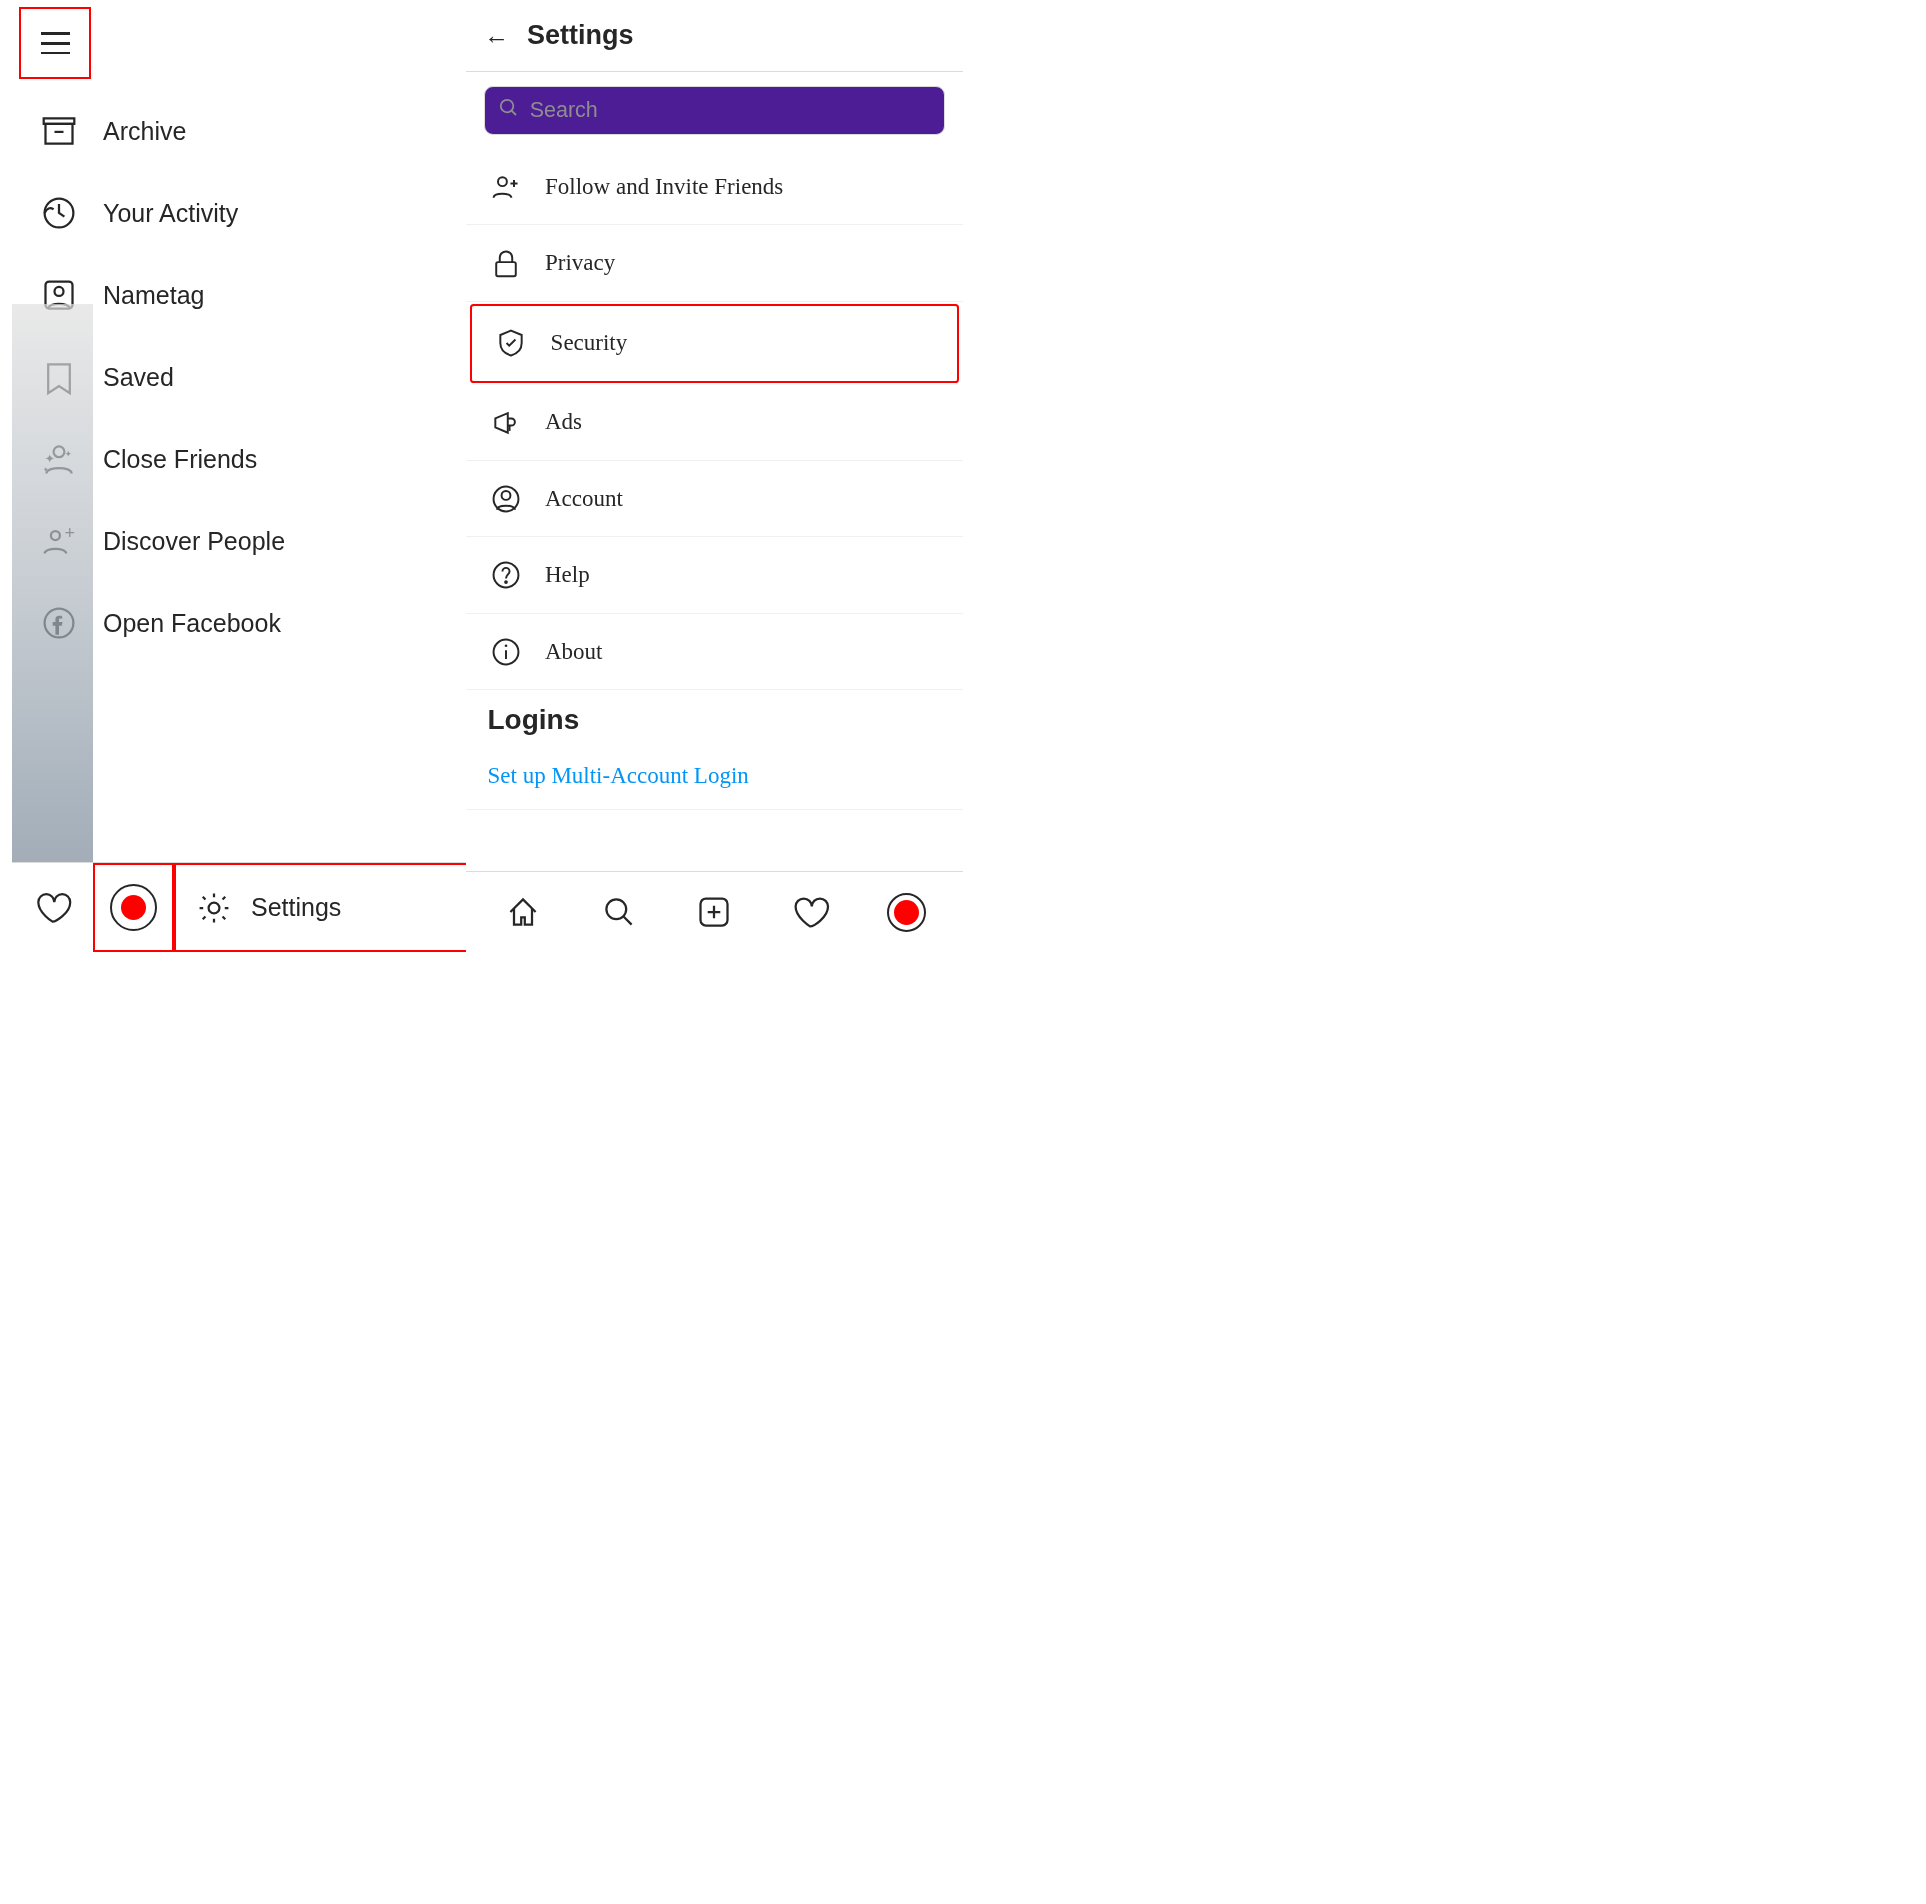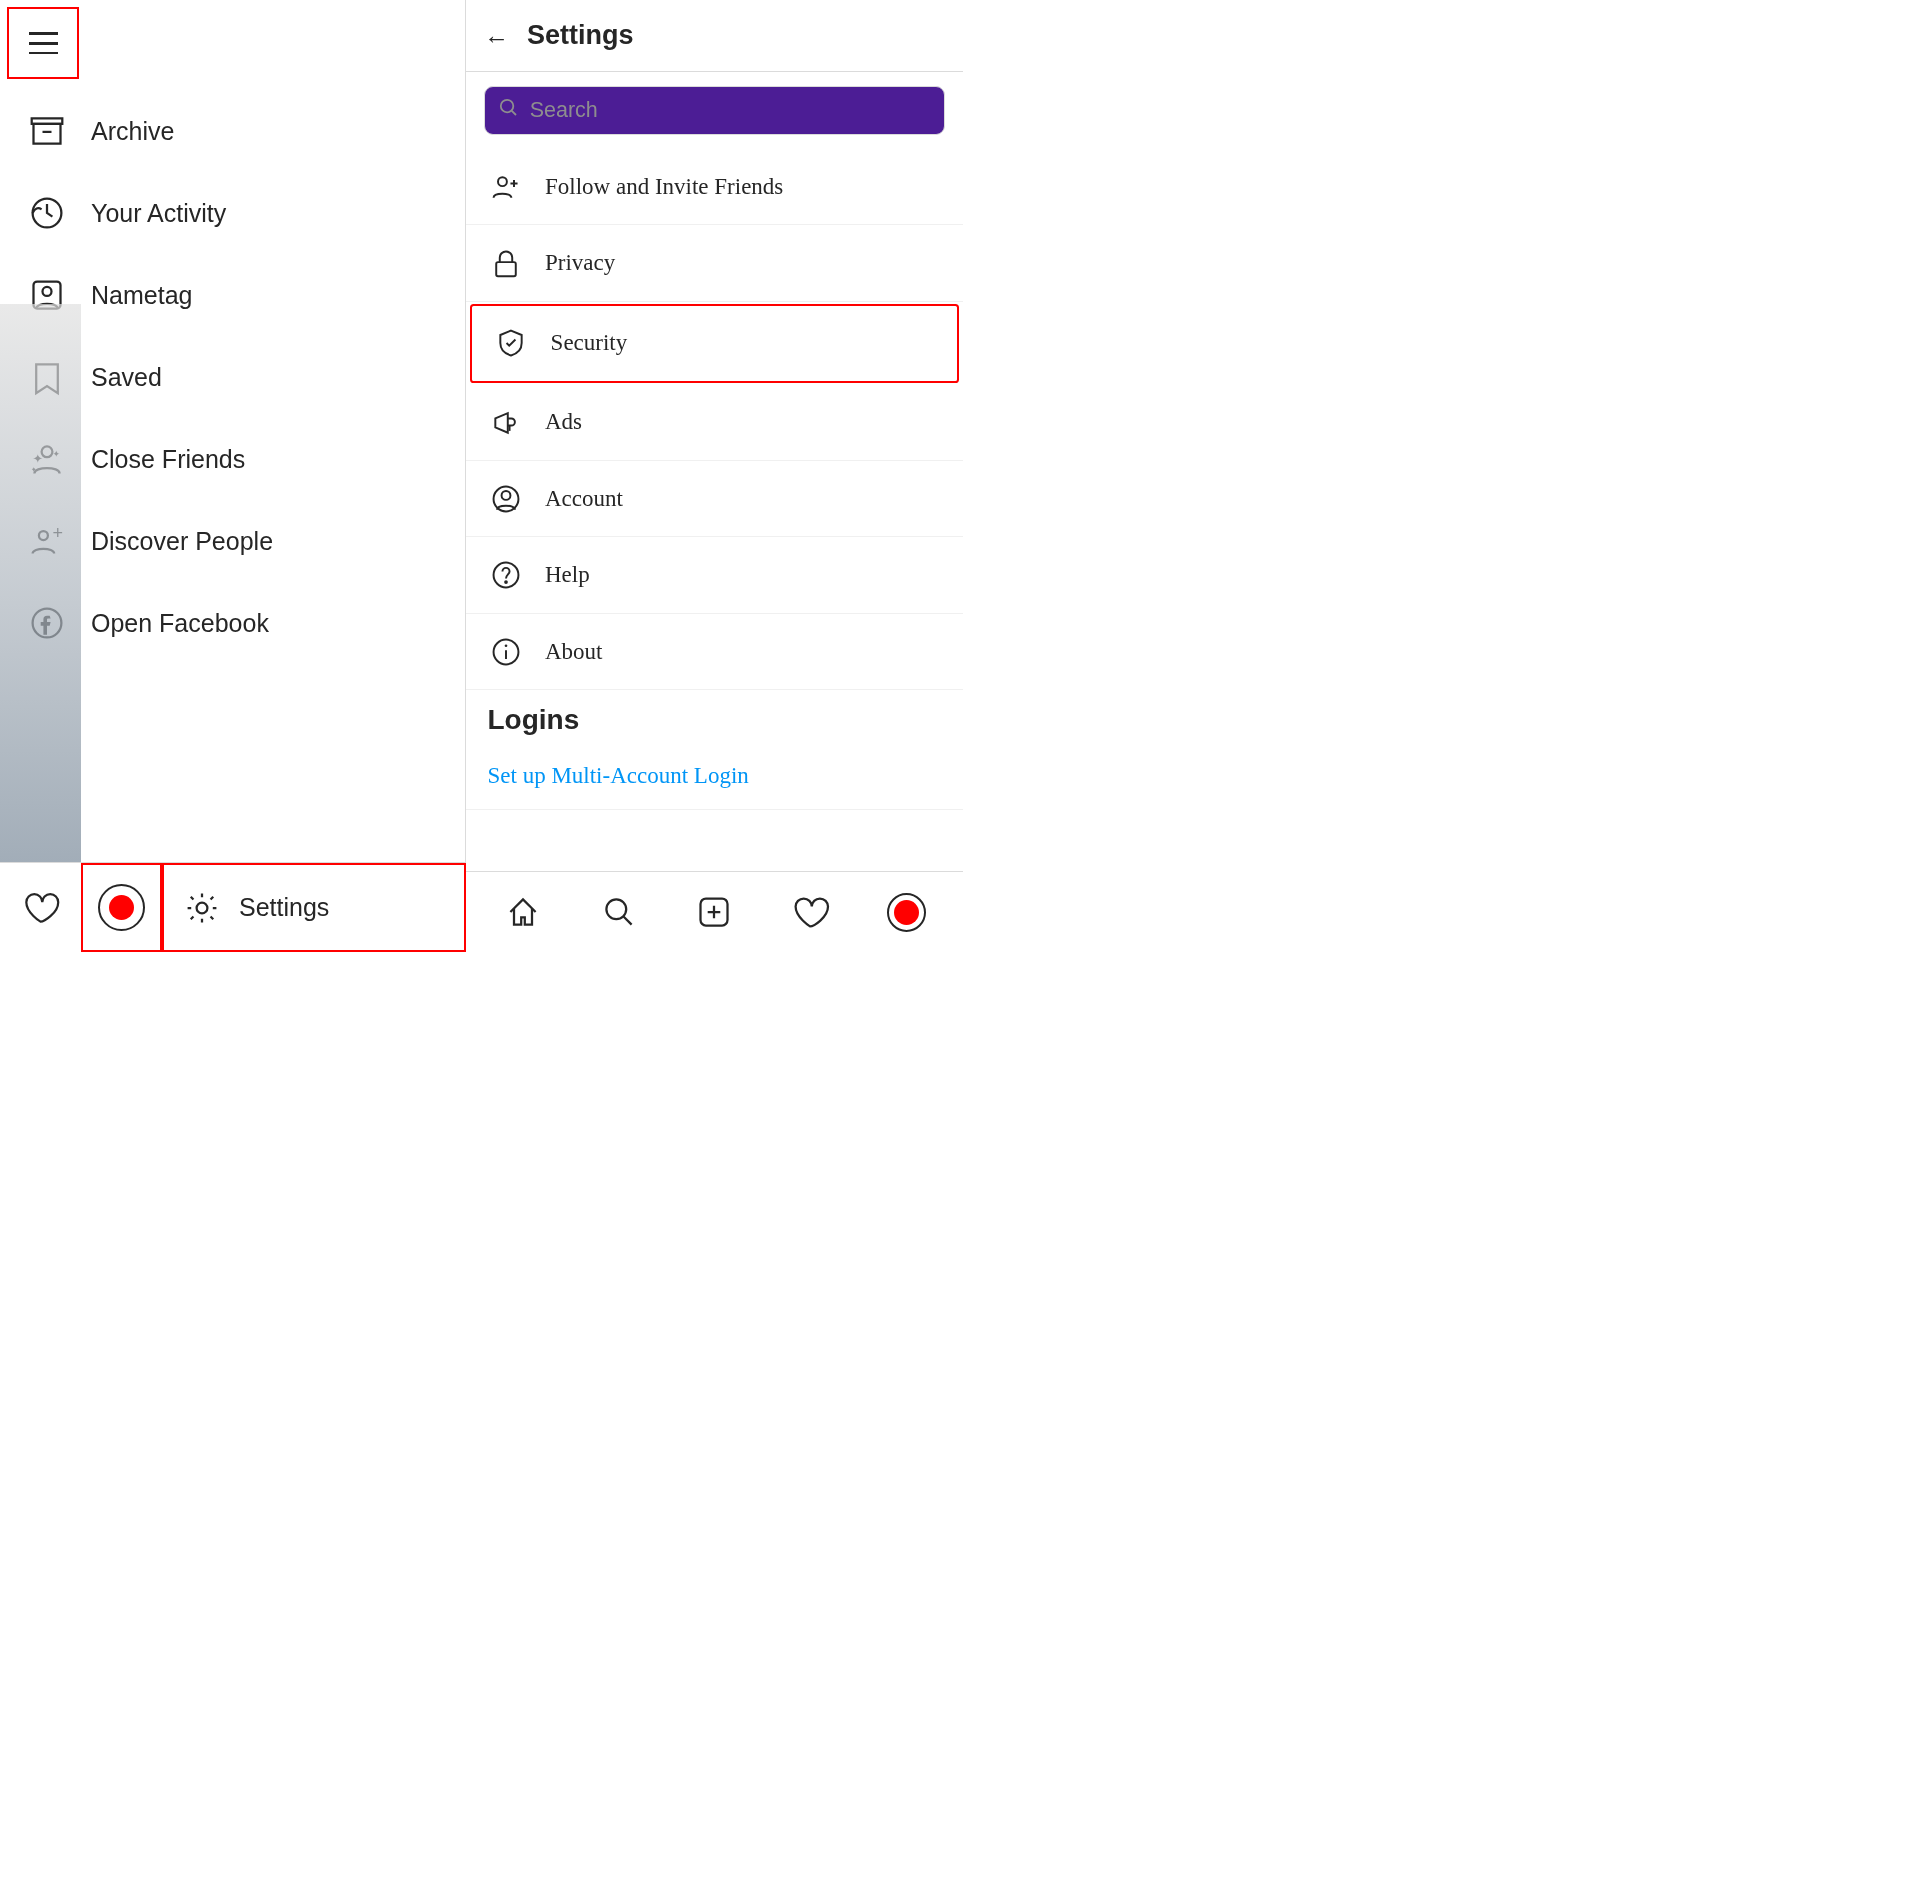--- a/index.html
+++ b/index.html
@@ -10,21 +10,21 @@
       height: 952px;
       overflow: hidden;
       position: relative;
       display: flex;
       flex-direction: column;
     }
 
     
     .left-panel {
       position: absolute;
-      left: 0;
+      left: 12px;
       top: 0;
       width: 466px;
       height: 100%;
       background: #fff;
       border-right: 0.9px solid #dbdbdb;
       display: flex;
       flex-direction: column;
     }
 
     .hamburger-btn {

